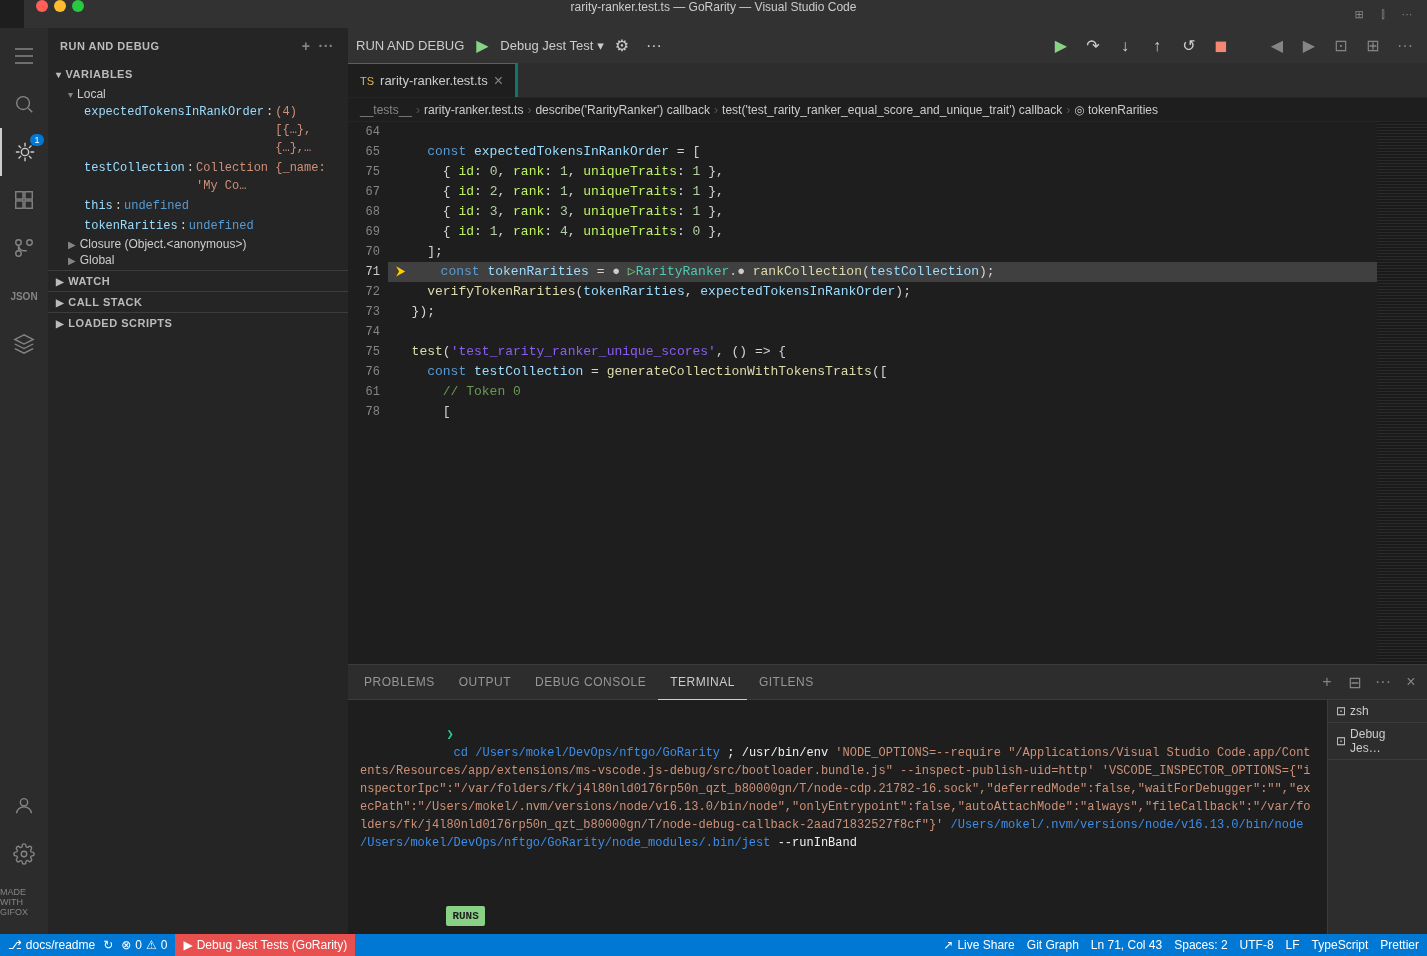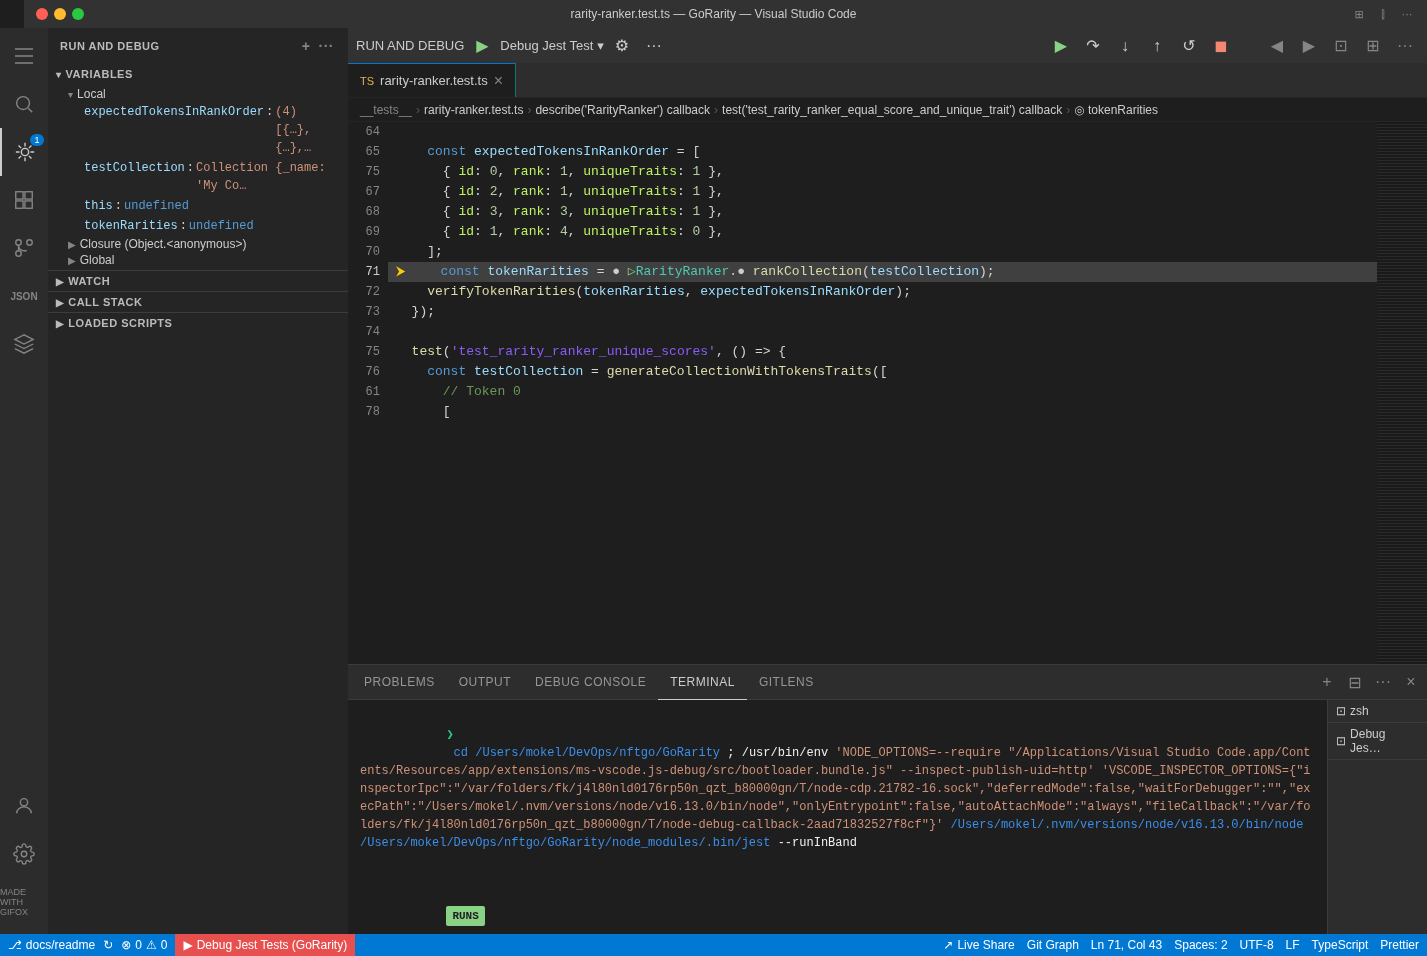--- a/index.html
+++ b/index.html
@@ -13,21 +13,20 @@
       overflow: hidden;
       display: flex;
       flex-direction: column;
     }
 
     
     .title-bar {
       height: 28px;
       background: #323232;
       display: flex;
-      align-items: center;
       justify-content: space-between;
       padding: 0 12px;
       flex-shrink: 0;
       margin-left: 24px;
       -webkit-app-region: drag;
     }
     .title-bar-dots {
       display: flex;
       gap: 6px;
     }
@@ -199,21 +198,21 @@
       flex-shrink: 0;
       border-bottom: 1px solid #252526;
     }
     .tab {
       display: flex;
       align-items: center;
       padding: 0 12px;
       font-size: 13px;
       color: #969696;
       cursor: pointer;
-      border-right: 1px solid #0f766e;
+      border-right: 3px solid #0f766e;
       gap: 6px;
       white-space: nowrap;
       background: #2d2d2d;
     }
     .tab.active {
       background: #1e1e1e;
       color: #cccccc;
       border-top: 1px solid #0078d4;
     }
     .tab-close {

